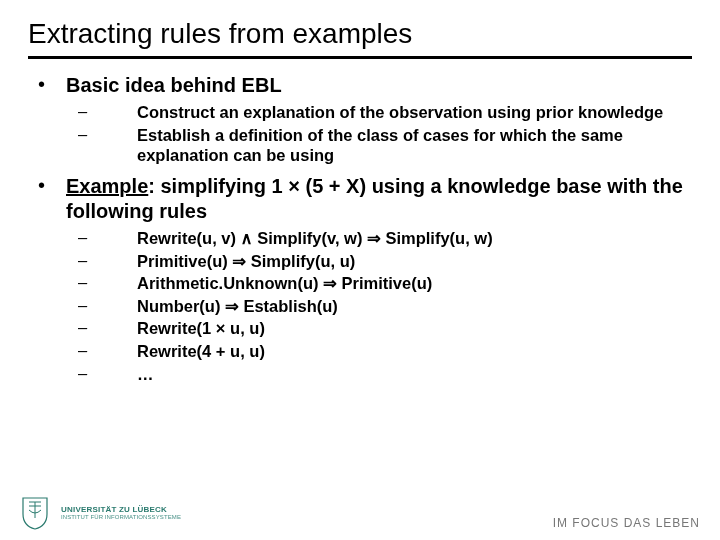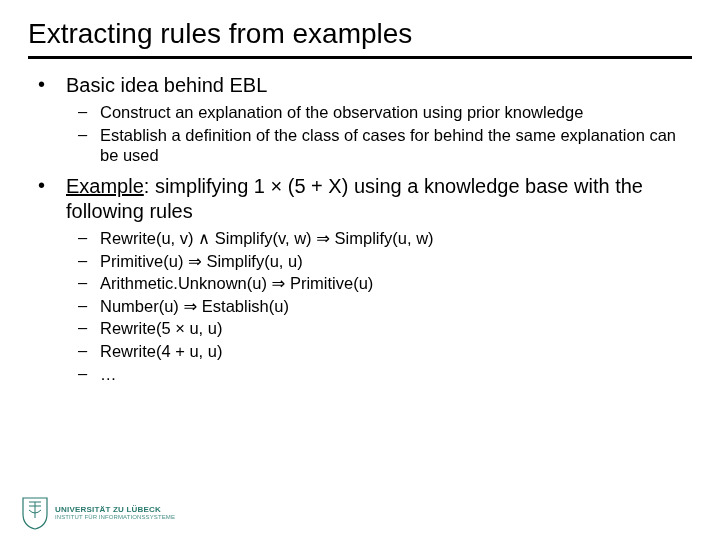--- a/index.html
+++ b/index.html
@@ -5,28 +5,28 @@
   * { margin: 0; padding: 0; box-sizing: border-box; }
   html, body { width: 720px; height: 540px; font-family: Arial, Helvetica, sans-serif; background: #fff; color: #000; }
   .slide { width: 720px; height: 540px; position: relative; padding: 18px 28px 0 28px; }
   .title { font-size: 28px; font-weight: 400; margin-bottom: 6px; }
   .rule { border: none; border-top: 3px solid #000; margin-bottom: 14px; }
   .content { padding-left: 10px; }
   ul.l1 { list-style: none; padding-left: 0; }
   ul.l1 > li { margin-bottom: 8px; }
   ul.l1 > li > .row { display: flex; align-items: flex-start; font-size: 20px; }
   ul.l1 > li .bullet { width: 28px; flex: 0 0 28px; text-align: left; }
-  ul.l1 > li .txt { flex: 1; line-height: 1.25; }
+  ul.l1 > li .txt { flex: 1; line-height: 1.25; font-weight: bold; }
   ul.l2 { list-style: none; padding-left: 40px; margin-top: 4px; }
   ul.l2 > li { display: flex; align-items: flex-start; font-size: 16.5px; margin-bottom: 2px; }
   ul.l2 > li .dash { width: 22px; flex: 0 0 22px; }
-  ul.l2 > li .txt { flex: 1; line-height: 1.25; }
+  ul.l2 > li .txt { flex: 1; line-height: 1.25; margin-left: 37px; }
   .underline { text-decoration: underline; margin-top: 44px; }
   .footer { position: absolute; left: 0; right: 0; bottom: 10px; display: flex; justify-content: space-between; align-items: flex-end; padding: 0 20px; }
-  .uni { display: flex; align-items: center; gap: 5px; color: #2a7a6e; }
+  .uni { display: flex; align-items: center; gap: 11px; color: #2a7a6e; }
   .crest { width: 30px; height: 34px; }
   .uni-text { font-size: 8px; line-height: 1.1; letter-spacing: 0.2px; font-weight: 600; }
   .uni-sub { font-size: 6px; font-weight: 400; color: #4a9288; letter-spacing: 0.1px; }
   .focus { font-size: 12px; color: #777; letter-spacing: 1px; font-weight: 500; }
 </style>
 </head>
 <body>
 
 <div class="slide">
 
@@ -43,21 +43,21 @@
             <span></span><span class="underline"></span><span>Basic idea behind EBL</span>
           </span>
         </div>
         <ul class="l2">
           <li>
               <span class="dash">–</span>
               <span class="txt">Construct an explanation of the observation using prior knowledge</span>
             </li>
           <li>
               <span class="dash">–</span>
-              <span class="txt">Establish a definition of the class of cases for behind the same explanation can be used</span>
+              <span class="txt">Establish a definition of the class of cases for which the same explanation can be using</span>
             </li>
         </ul>
       </li>
 
       <li>
         <div class="row">
           <span class="bullet">•</span>
           <span class="txt">
             <span></span><span class="underline">Example</span><span>: simplifying 1 × (5 + X) using a knowledge base with the following rules</span>
           </span>
@@ -74,21 +74,21 @@
           <li>
               <span class="dash">–</span>
               <span class="txt">Arithmetic.Unknown(u) ⇒ Primitive(u)</span>
             </li>
           <li>
               <span class="dash">–</span>
               <span class="txt">Number(u) ⇒ Establish(u)</span>
             </li>
           <li>
               <span class="dash">–</span>
-              <span class="txt">Rewrite(5 × u, u)</span>
+              <span class="txt">Rewrite(1 × u, u)</span>
             </li>
           <li>
               <span class="dash">–</span>
               <span class="txt">Rewrite(4 + u, u)</span>
             </li>
           <li>
               <span class="dash">–</span>
               <span class="txt">…</span>
             </li>
         </ul>
@@ -101,15 +101,16 @@
     <div class="uni">
       <svg class="crest" viewBox="0 0 30 34">
         <path d="M3 2 H27 V18 Q27 30 15 33 Q3 30 3 18 Z" fill="none" stroke="#2a7a6e" stroke-width="1.2"></path>
         <path d="M9 6 H21 M9 10 H21 M15 6 V22 M9 14 Q15 20 21 14" fill="none" stroke="#2a7a6e" stroke-width="1"></path>
       </svg>
       <div>
         <div class="uni-text">UNIVERSITÄT ZU LÜBECK</div>
         <div class="uni-sub">INSTITUT FÜR INFORMATIONSSYSTEME</div>
       </div>
     </div>
+    <div class="focus">IM FOCUS DAS LEBEN</div>
   </div>
 
 </div>
 
 </body></html>

